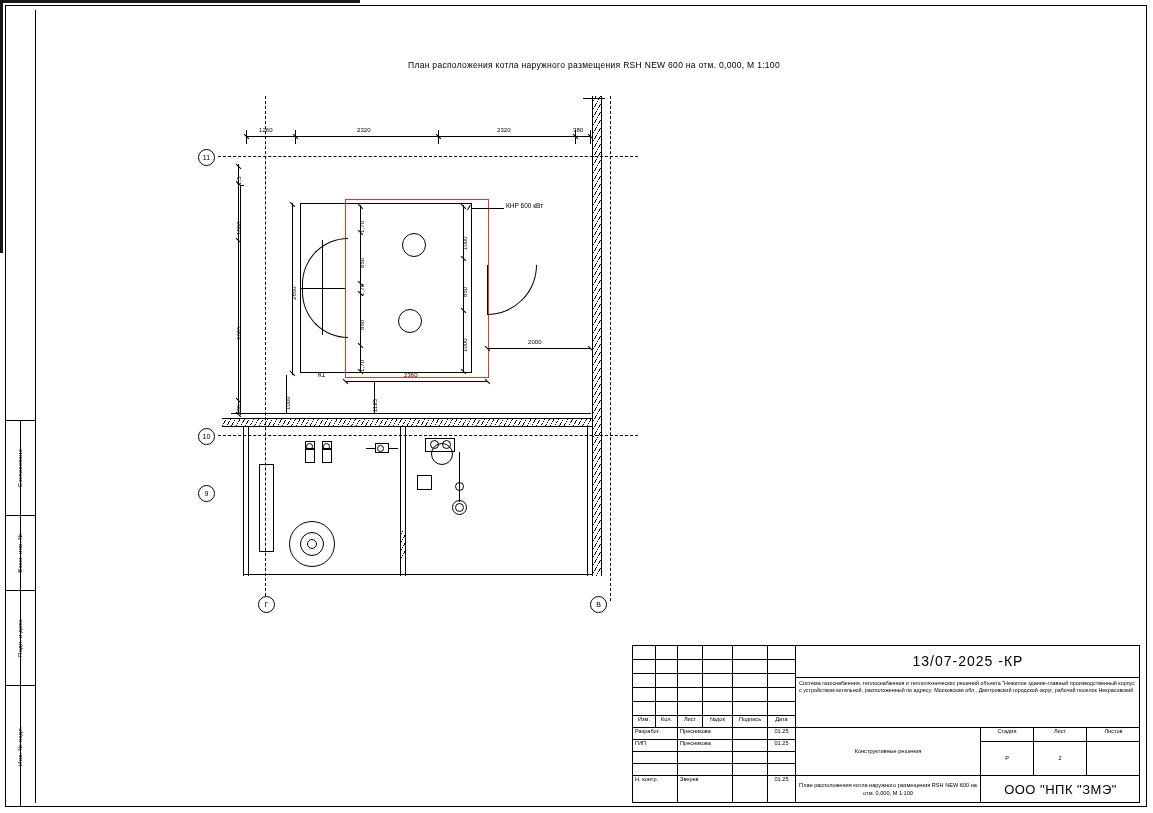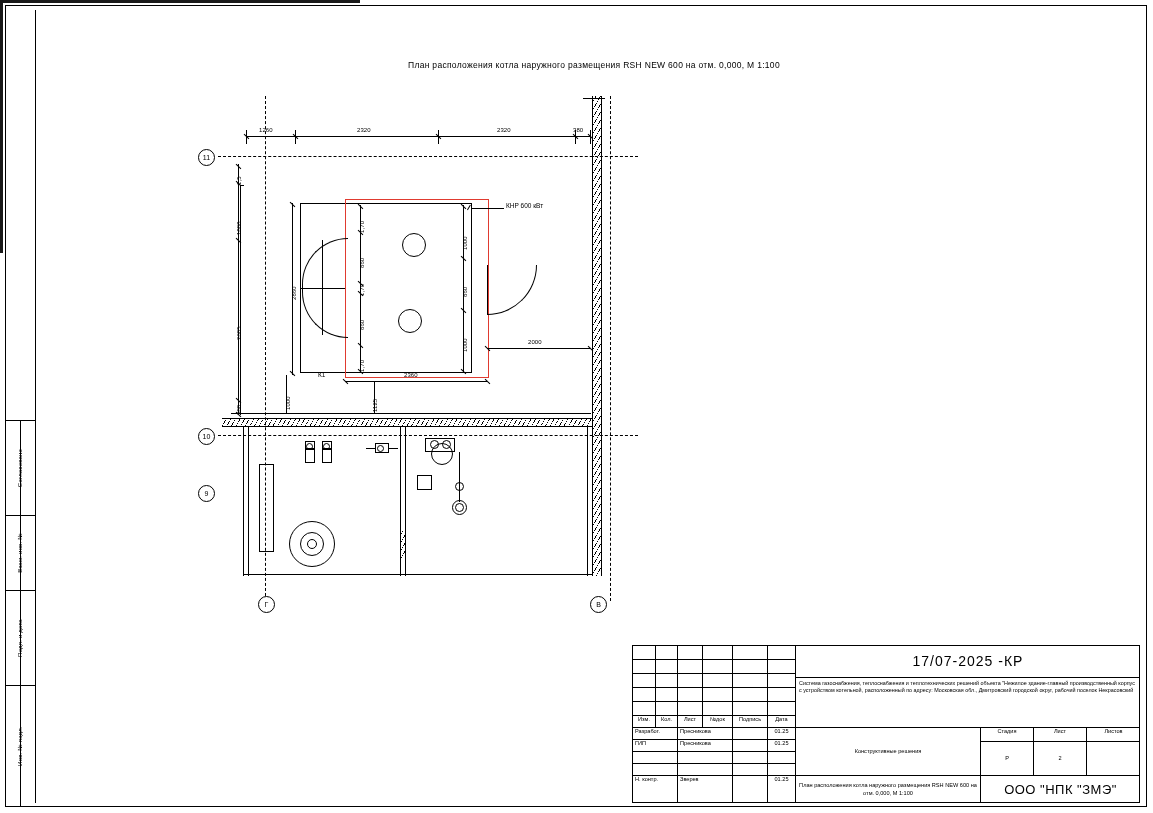--- a/index.html
+++ b/index.html
@@ -456,21 +456,21 @@
     <div class="cell left smallc" style="left:0;   top:118px; width:45px; height:12px;"></div>
     <div class="cell left smallc" style="left:45px; top:118px; width:55px; height:12px;"></div>
     <div class="cell smallc" style="left:100px;top:118px; width:35px; height:12px;"></div>
     <div class="cell smallc" style="left:135px;top:118px; width:28px; height:12px;"></div>
 
     <div class="cell left smallc nb" style="left:0;   top:130px; width:45px; height:27px;">Н. контр.</div>
     <div class="cell left smallc nb" style="left:45px; top:130px; width:55px; height:27px;">Зверев</div>
     <div class="cell smallc nb" style="left:100px;top:130px; width:35px; height:27px;"></div>
     <div class="cell smallc nb" style="left:135px;top:130px; width:28px; height:27px;">01.25</div>
 
-    <div class="cell mid big" style="left:163px; top:0; width:344px; height:32px; border-right:none;">17/07-2025 -КР</div>
+    <div class="cell mid big" style="left:163px; top:0; width:344px; height:32px; border-right:none;">13/07-2025 -КР</div>
 
     <div class="cell desc" style="left:163px; top:32px; width:344px; height:50px; border-right:none;">Система газоснабжения, теплоснабжения и теплотехнических решений объекта "Нежилое здание-главный производственный корпус с устройством котельной, расположенный по адресу: Московская обл., Дмитровский городской округ, рабочий поселок Некрасовский</div>
 
     <div class="cell mid smallc" style="left:163px; top:82px; width:185px; height:48px;">Конструктивные решения</div>
 
     <div class="cell smallc" style="left:348px; top:82px; width:53px; height:14px;">Стадия</div>
     <div class="cell smallc" style="left:401px; top:82px; width:53px; height:14px;">Лист</div>
     <div class="cell smallc nr" style="left:454px; top:82px; width:53px; height:14px;">Листов</div>
 
     <div class="cell mid smallc" style="left:348px; top:96px; width:53px; height:34px;">Р</div>

